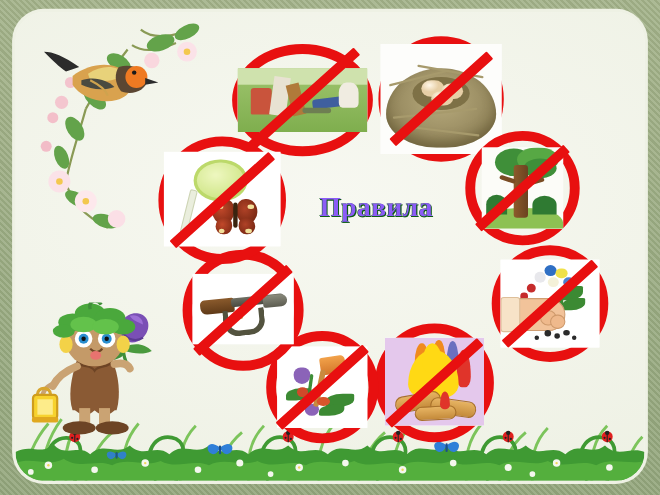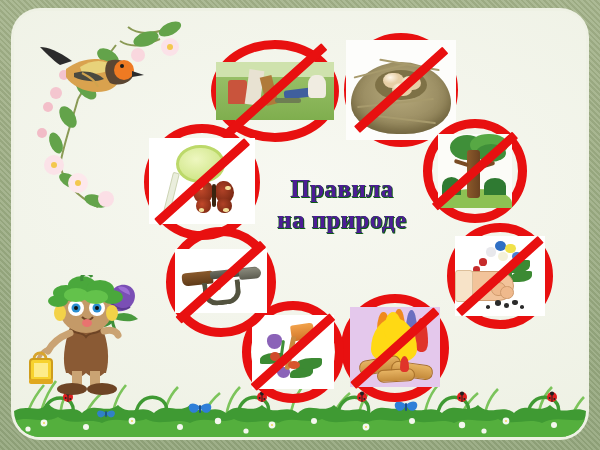--- a/index.html
+++ b/index.html
@@ -26,21 +26,21 @@
     position:absolute;inset:0;
     background:radial-gradient(120% 90% at 50% 40%, #f7f8f1 0%, #eef1e4 78%, #e9eddd 100%);
   }
 
   
   #title{
     position:absolute;left:238px;top:163px;width:180px;
     text-align:center;
     font-size:25px;line-height:1.22;
     font-weight:bold;
-    color:#4c1d95;
+    color:#8b5cf6;
     letter-spacing:.4px;
     text-shadow:1px 1px 0 #0e5c14, -0.5px 0 0 #0e5c14, 0 1px 0 #0d5a13;
     z-index:6;
   }
   #title div{white-space:nowrap;}
 
   
   .sign{position:absolute;z-index:5;}
   .sign .ring{
     position:absolute;inset:0;border-radius:50%;
@@ -142,21 +142,20 @@
 </style>
 </head>
 <body>
 
 <div id="poster">
   <div id="panel">
     <div class="lightwash"></div>
 
     <div id="title">
       <div>Правила</div>
-      <div>на природе</div>
     </div>
 
     <div class="sign wide" style="left:197px;top:29px;width:128px;height:102px;">
       <div class="pic">
         <div class="litter-bg"></div>
           <div class="litter-top"></div>
         <div class="trash1"></div>
           <div class="trash2"></div>
           <div class="trash3"></div>
         <div class="trash4"></div>

